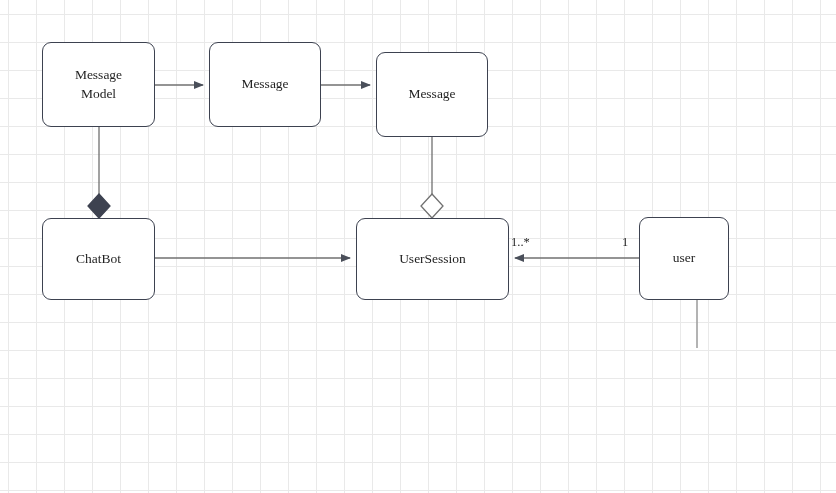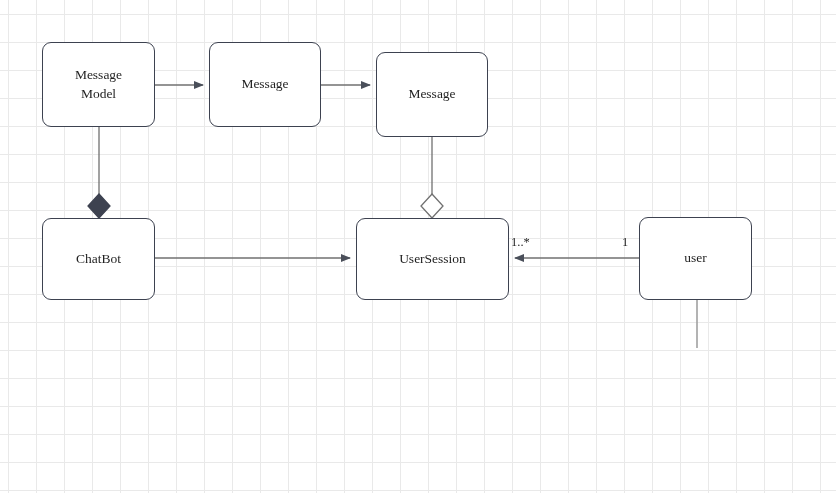--- a/index.html
+++ b/index.html
@@ -116,21 +116,21 @@
   </div>
 
   <div class="node" style="left:356px; top:218px; width:153px; height:82px;">
     <span class="node-label">UserSession</span>
   </div>
 
   <div class="node" style="left:42px; top:218px; width:113px; height:82px;">
     <span class="node-label">ChatBot</span>
   </div>
 
-  <div class="node" style="left:639px; top:217px; width:113px; height:83px;">
+  <div class="node" style="left:639px; top:217px; width:90px; height:83px;">
     <span class="node-label">user</span>
   </div>
 
 
   <div class="mult" style="left:511px; top:235px;">1..*</div>
 
   <div class="mult" style="left:622px; top:235px;">1</div>
 
 </div>
 

